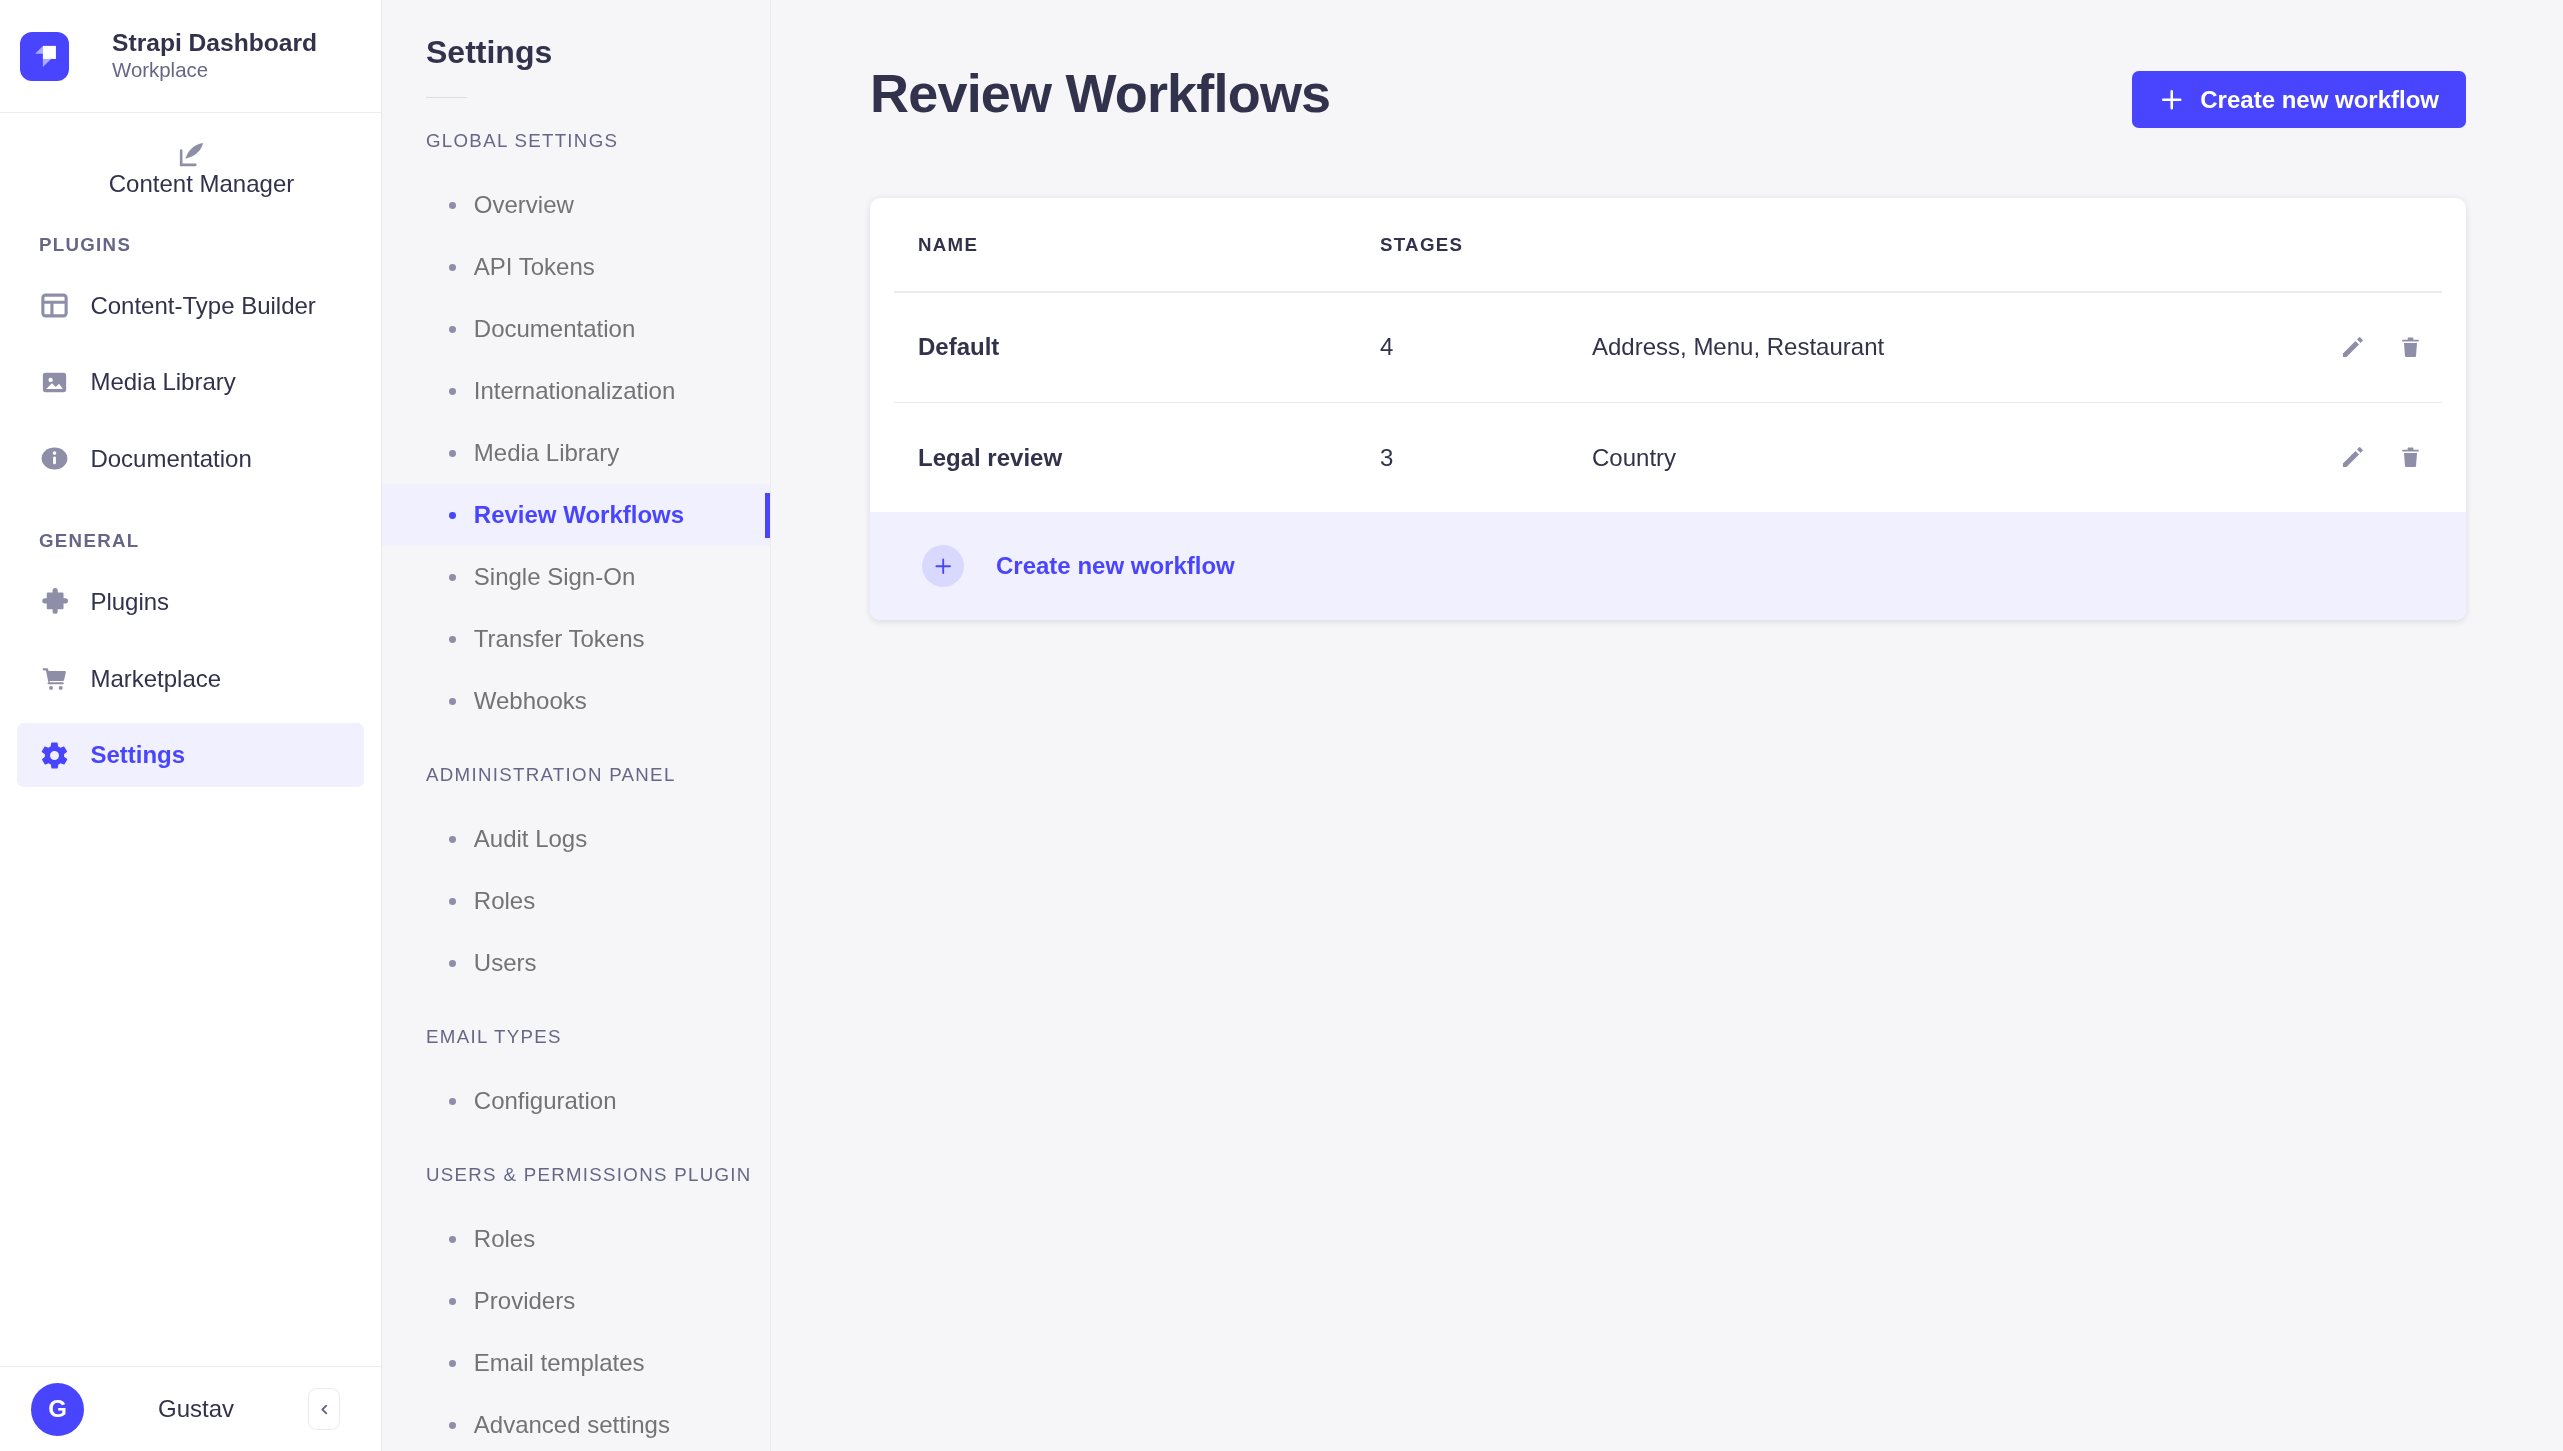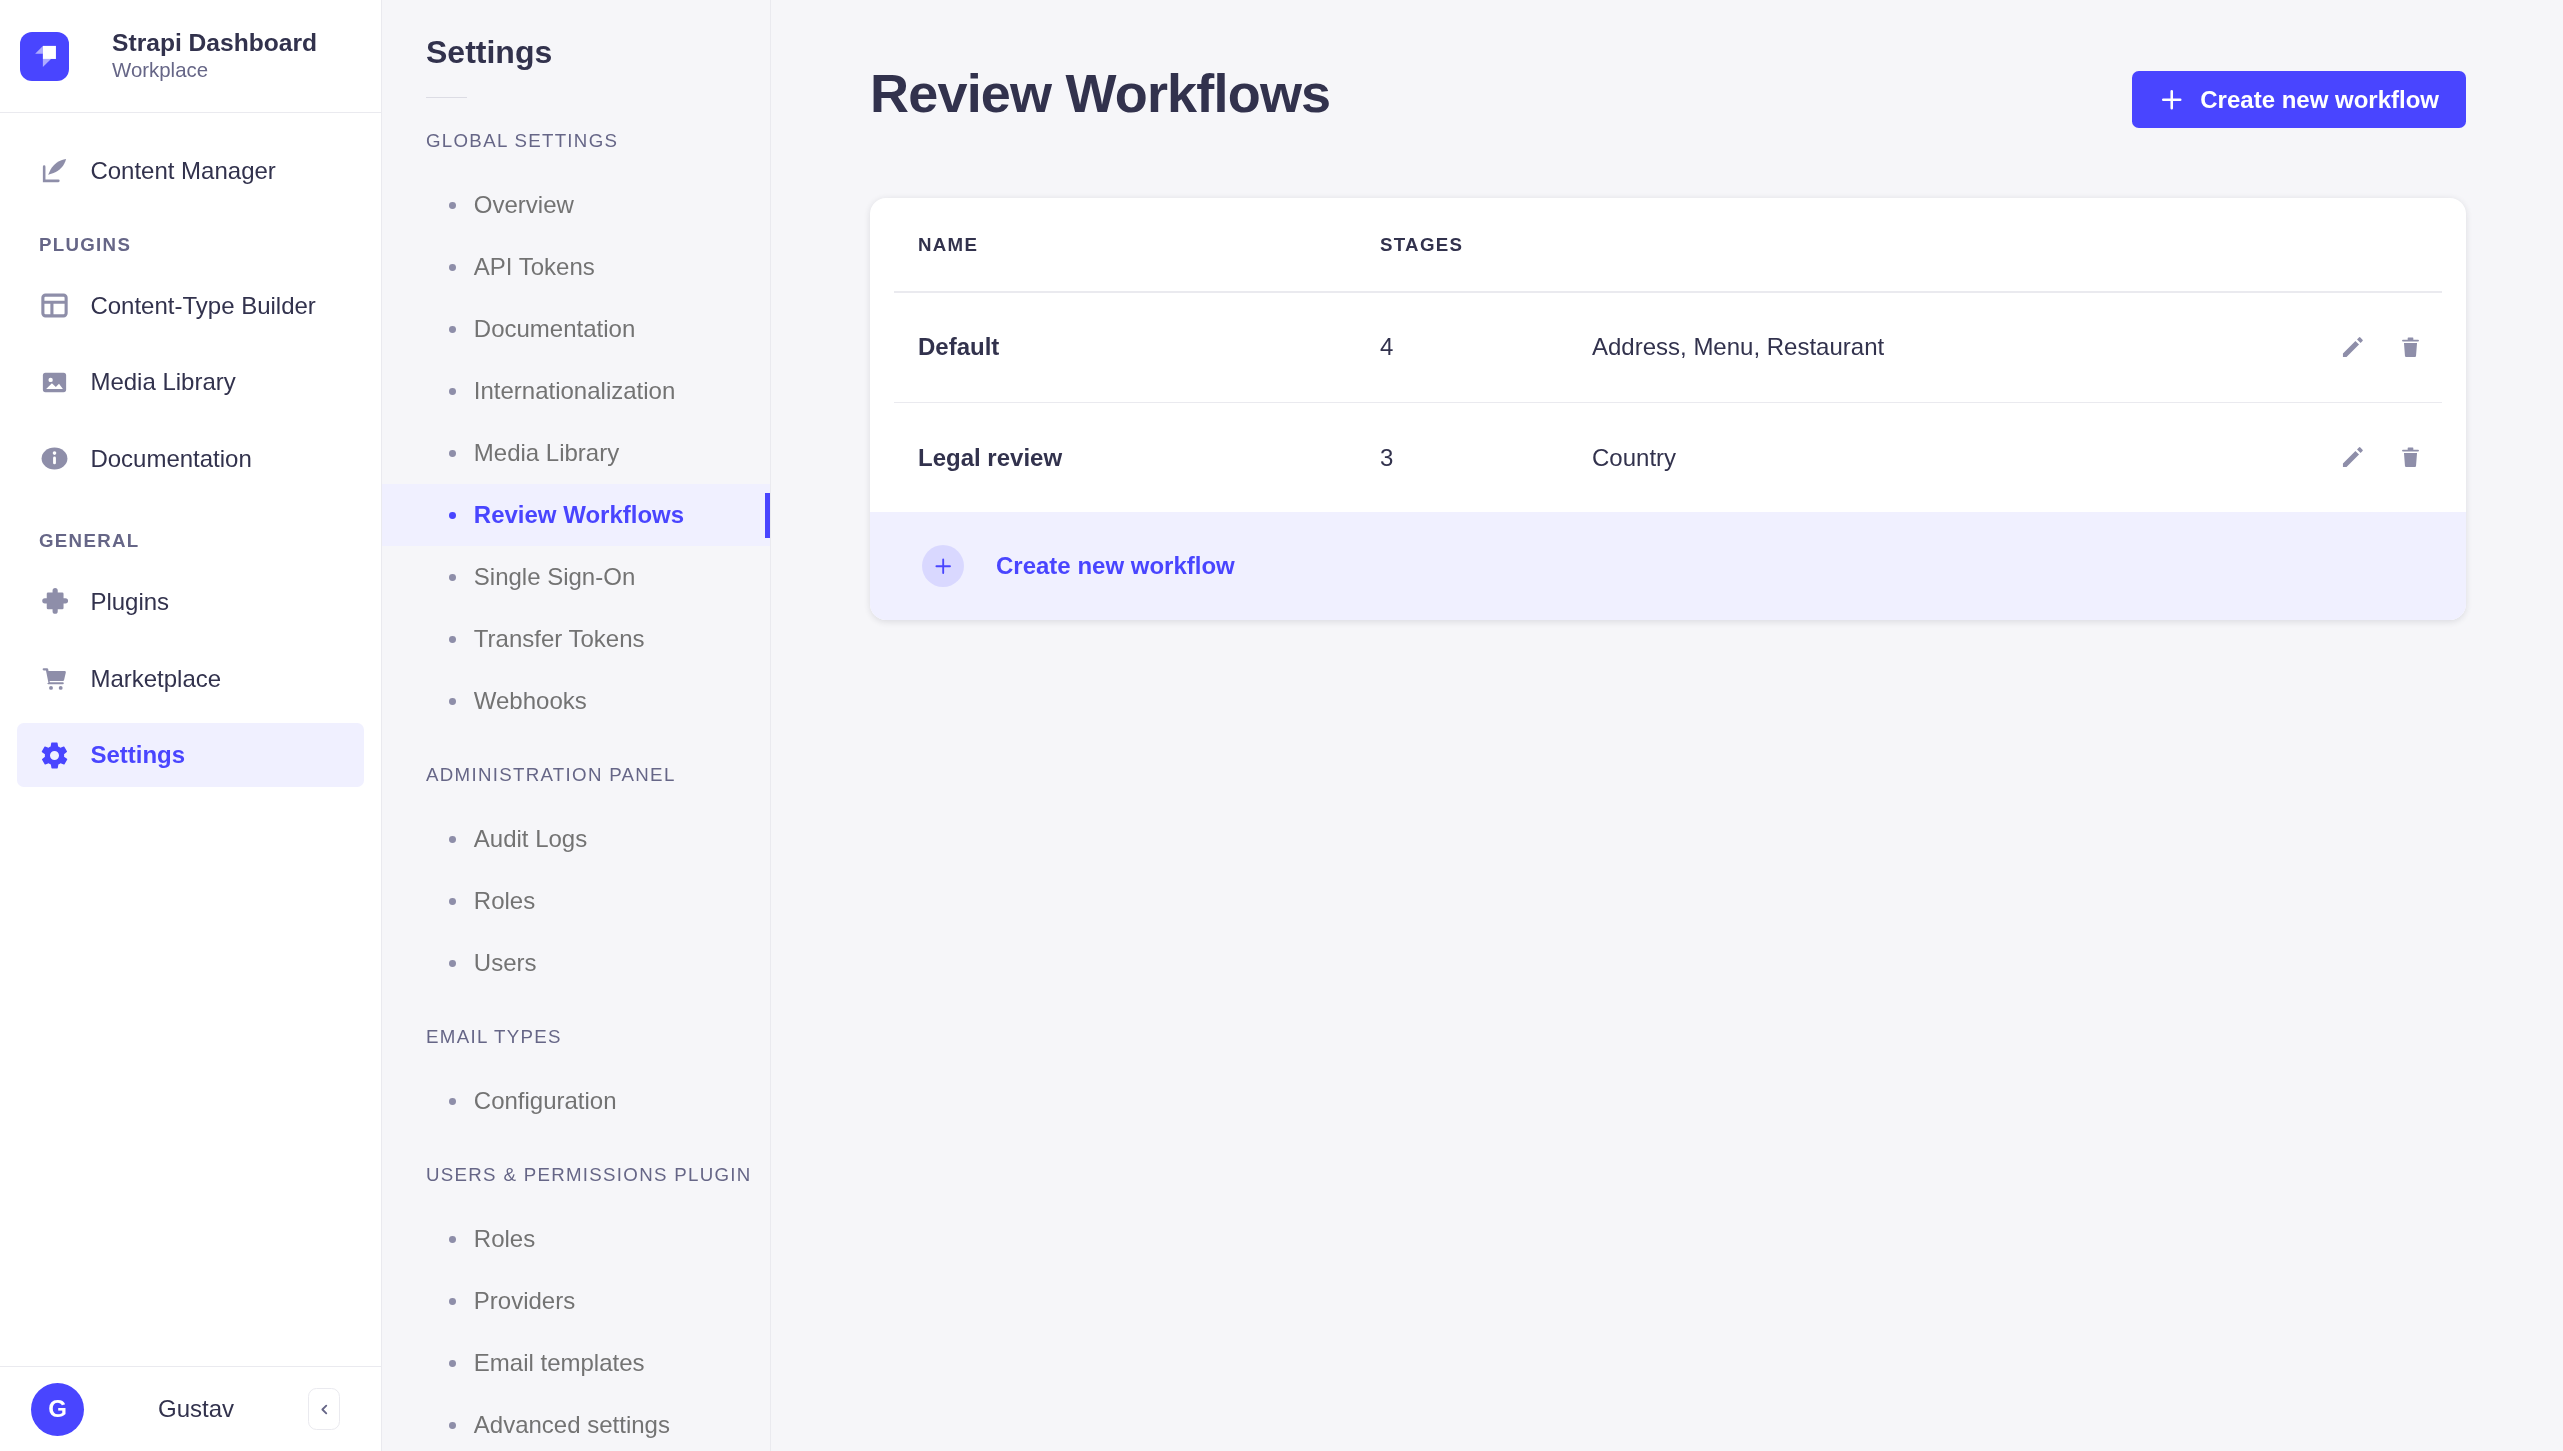--- a/index.html
+++ b/index.html
@@ -29,21 +29,21 @@
   .brand-name { font-size:24.6px; font-weight:bold; color:#32324d; line-height:1.2; }
   .brand-sub  { font-size:20.4px; color:#666687; line-height:1.3; }
 
   .side-nav { display:flex; flex-direction:column; }
   .side-item {
     height:64px; margin:0 17px; border-radius:6.8px;
     display:flex; align-items:center; padding-left:22px;
     font-size:24px; font-weight:500; color:#32324d; cursor:pointer;
   }
   .side-item .nav-ico { width:31px; height:31px; margin-right:20.4px; color:#8e8ea9; flex:none; }
-  .side-item.first { margin-top:25.5px; }
+  .side-item.first { margin-top:25.5px;flex-direction:column; }
   .side-item + .side-item { margin-top:12.7px; }
   .side-item.selected { background:#f0f0ff; color:#4945ff; font-weight:600; }
   .side-item.selected .nav-ico { color:#4945ff; }
   .side-section-label {
     margin:31px 0 18px 39px; font-size:18.7px; font-weight:bold;
     letter-spacing:1.3px; color:#666687;
   }
   .side-section-label.gap-lg { margin-top:39px; }
 
   .sidebar-footer {
@@ -97,21 +97,21 @@
   .page-subtitle { margin-top:22px; font-size:26px; color:#666687; }
   .primary-btn {
     margin-top:6px; height:57px; padding:0 27px; border:none; border-radius:6.8px;
     background:#4945ff; color:#fff; font-family:inherit;
     font-size:24px; font-weight:600; display:flex; align-items:center; gap:15.3px;
     cursor:pointer;
   }
   .primary-btn svg { width:25.5px; height:25.5px; }
 
   .card {
-    margin-top:70px; width:1596px; background:#fff; border-radius:16px;
+    margin-top:70px; width:1596px; background:#fff; border-radius:10px;
     box-shadow:0 1.7px 6.8px rgba(33,33,52,.12); overflow:hidden;
   }
   .t-grid {
     display:grid; grid-template-columns:462px 212px 1fr 110px;
     align-items:center; padding:0 39px 0 48px;
   }
   .t-head { height:93px; }
   .t-head .th {
     font-size:18.7px; font-weight:bold; letter-spacing:1.3px; color:#32324d;
   }

